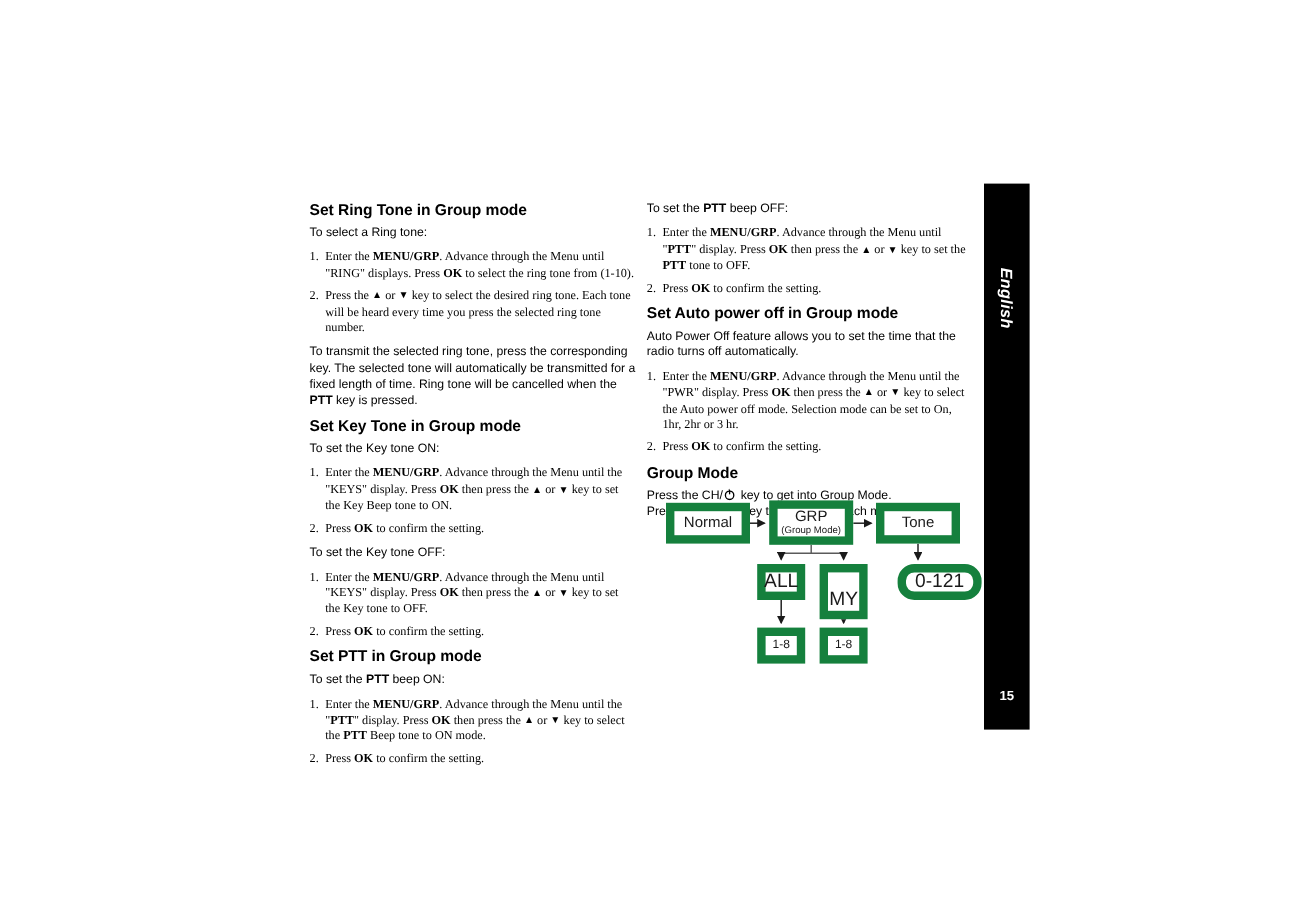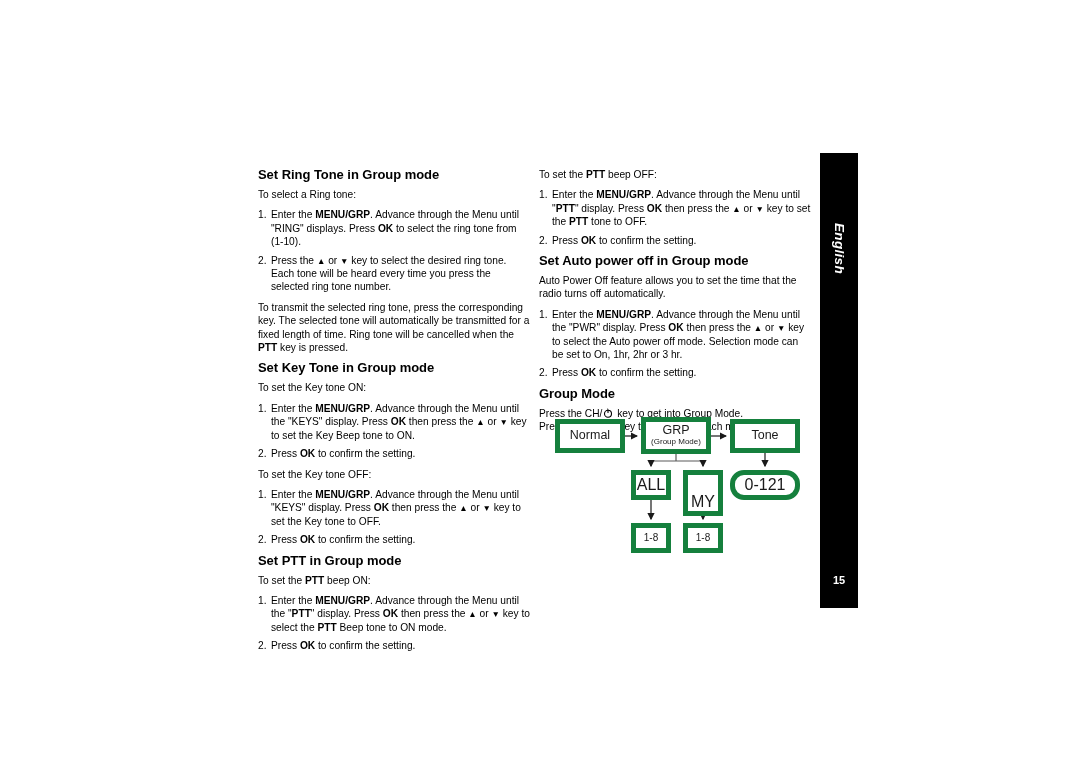--- a/index.html
+++ b/index.html
@@ -44,20 +44,21 @@
   p.para {
     margin: 0 0 7px 0;
   }
   p.para.tight { margin-bottom: 6px; }
 
   ol.steps {
     margin: 0 0 7px 0;
     padding: 0;
     list-style: none;
     counter-reset: step;
+    font-family: Liberation Serif, serif;
   }
   ol.steps > li {
     position: relative;
     padding-left: 13px;
     margin-bottom: 5px;
   }
   ol.steps > li:last-child { margin-bottom: 0; }
   ol.steps > li::before {
     counter-increment: step;
     content: counter(step) ".";
@@ -122,21 +123,21 @@
   
   .diagram {
     position: absolute;
     left: 539px;
     top: 405px;
     width: 280px;
     height: 165px;
   }
   .dbox {
     position: absolute;
-    border: 5px solid #15803d;
+    border: 7px solid #15803d;
     background: #ffffff;
     box-sizing: border-box;
     display: flex;
     flex-direction: column;
     align-items: center;
     justify-content: center;
     text-align: center;
     font-size: 12.5px;
     color: #1a1a1a;
     line-height: 1.05;
@@ -147,21 +148,21 @@
     color: #1a1a1a;
   }
   .dbox.small { font-size: 16px; }
   .dbox.tiny  { font-size: 10px; }
 
   .b-normal { left: 16px;  top: 14px;  width: 70px; height: 34px; }
   .b-grp    { left: 102px; top: 12px;  width: 70px; height: 37px; }
   .b-code   { left: 191px; top: 14px;  width: 70px; height: 34px; }
   .b-all    { left: 92px;  top: 65px;  width: 40px; height: 30px; }
   .b-my     { left: 144px; top: 65px;  width: 40px; height: 46px; justify-content: flex-end; }
-  .b-0121   { left: 191px; top: 65px;  width: 70px; height: 30px; border-radius: 14px; }
+  .b-0121   { left: 209px; top: 65px;  width: 70px; height: 30px; border-radius: 14px; }
   .b-18a    { left: 92px;  top: 118px; width: 40px; height: 30px; }
   .b-18b    { left: 144px; top: 118px; width: 40px; height: 30px; }
 
   .diagram svg.lines {
     position: absolute;
     left: 0; top: 0;
     width: 280px;
     height: 165px;
     overflow: visible;
   }

